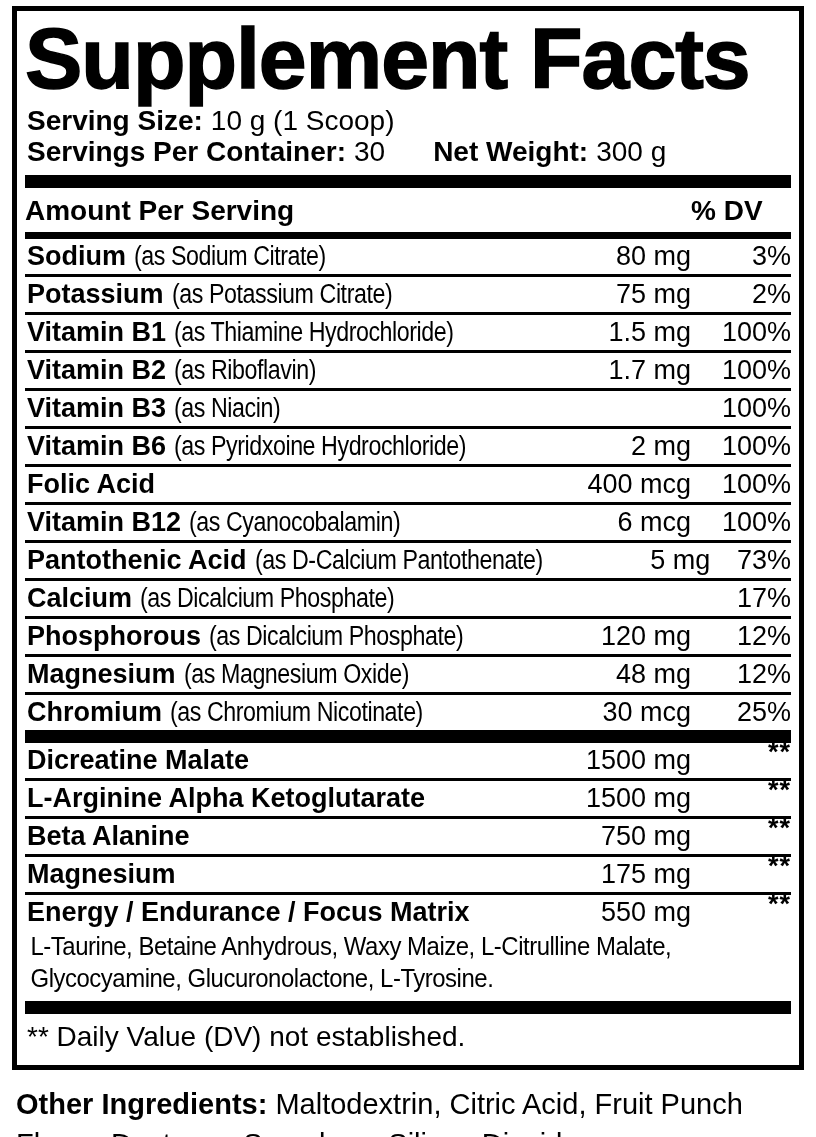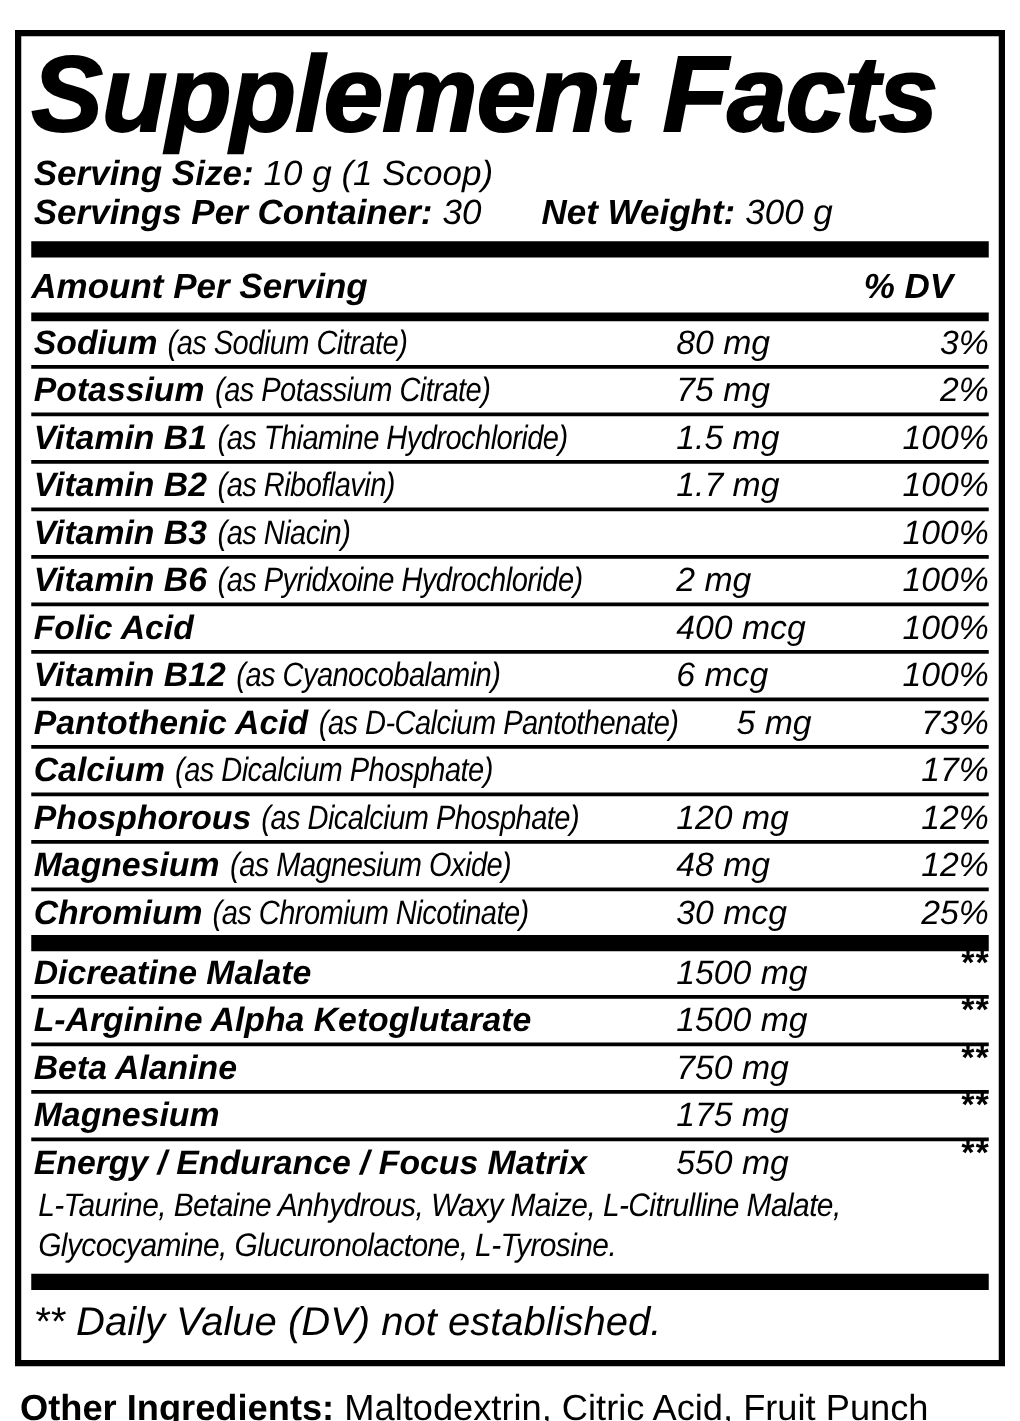--- a/index.html
+++ b/index.html
@@ -4,25 +4,24 @@
 <style>
   html, body {
     margin: 0;
     padding: 0;
     background: #ffffff;
     color: #000000;
     font-family: "Liberation Sans", sans-serif;
     width: 816px;
   }
   .facts-box {
-    margin: 24px 12px 0 12px;
+    margin: 6px 12px 0 12px;
     border: 5px solid #000;
     padding: 4px 8px 4px 8px;
     background: #fff;
-    font-style: italic;
   }
   .title {
     font-size: 86px;
     font-weight: bold;
     line-height: 1.0;
     letter-spacing: -1px;
     margin: 0 0 4px 0;
     white-space: nowrap;
     -webkit-text-stroke: 1.5px #000;
   }
@@ -57,33 +56,33 @@
   .sec .row + .row { border-top: 3px solid #000; }
   .nm-cell { flex: 1; white-space: nowrap; padding-left: 2px; overflow: visible; }
   .nm { font-weight: bold; }
   .detail {
     display: inline-block;
     transform: scaleX(0.86);
     transform-origin: 0 60%;
     margin-left: 8px;
     letter-spacing: -0.5px;
   }
-  .amt { width: 150px; text-align: left; white-space: nowrap; }
+  .amt { width: 150px; text-align: right; white-space: nowrap; }
   .dv { width: 100px; text-align: right; }
   .dv .stars { position: relative; top: -8px; font-weight: bold; letter-spacing: 1px; }
   .subline {
     font-size: 26px;
     line-height: 1.24;
     padding: 0 0 7px 6px;
     width: 760px;
     transform: scaleX(0.92);
     transform-origin: 0 0;
     letter-spacing: -0.5px;
   }
-  .footnote { font-size: 32px; padding: 7px 0 8px 2px; }
+  .footnote { font-size: 28px; padding: 7px 0 8px 2px; }
   .other {
     margin: 14px 16px 0 16px;
     font-size: 29px;
     line-height: 1.38;
   }
   .other .lbl { font-weight: bold; }
 </style>
 </head>
 <body>
 

